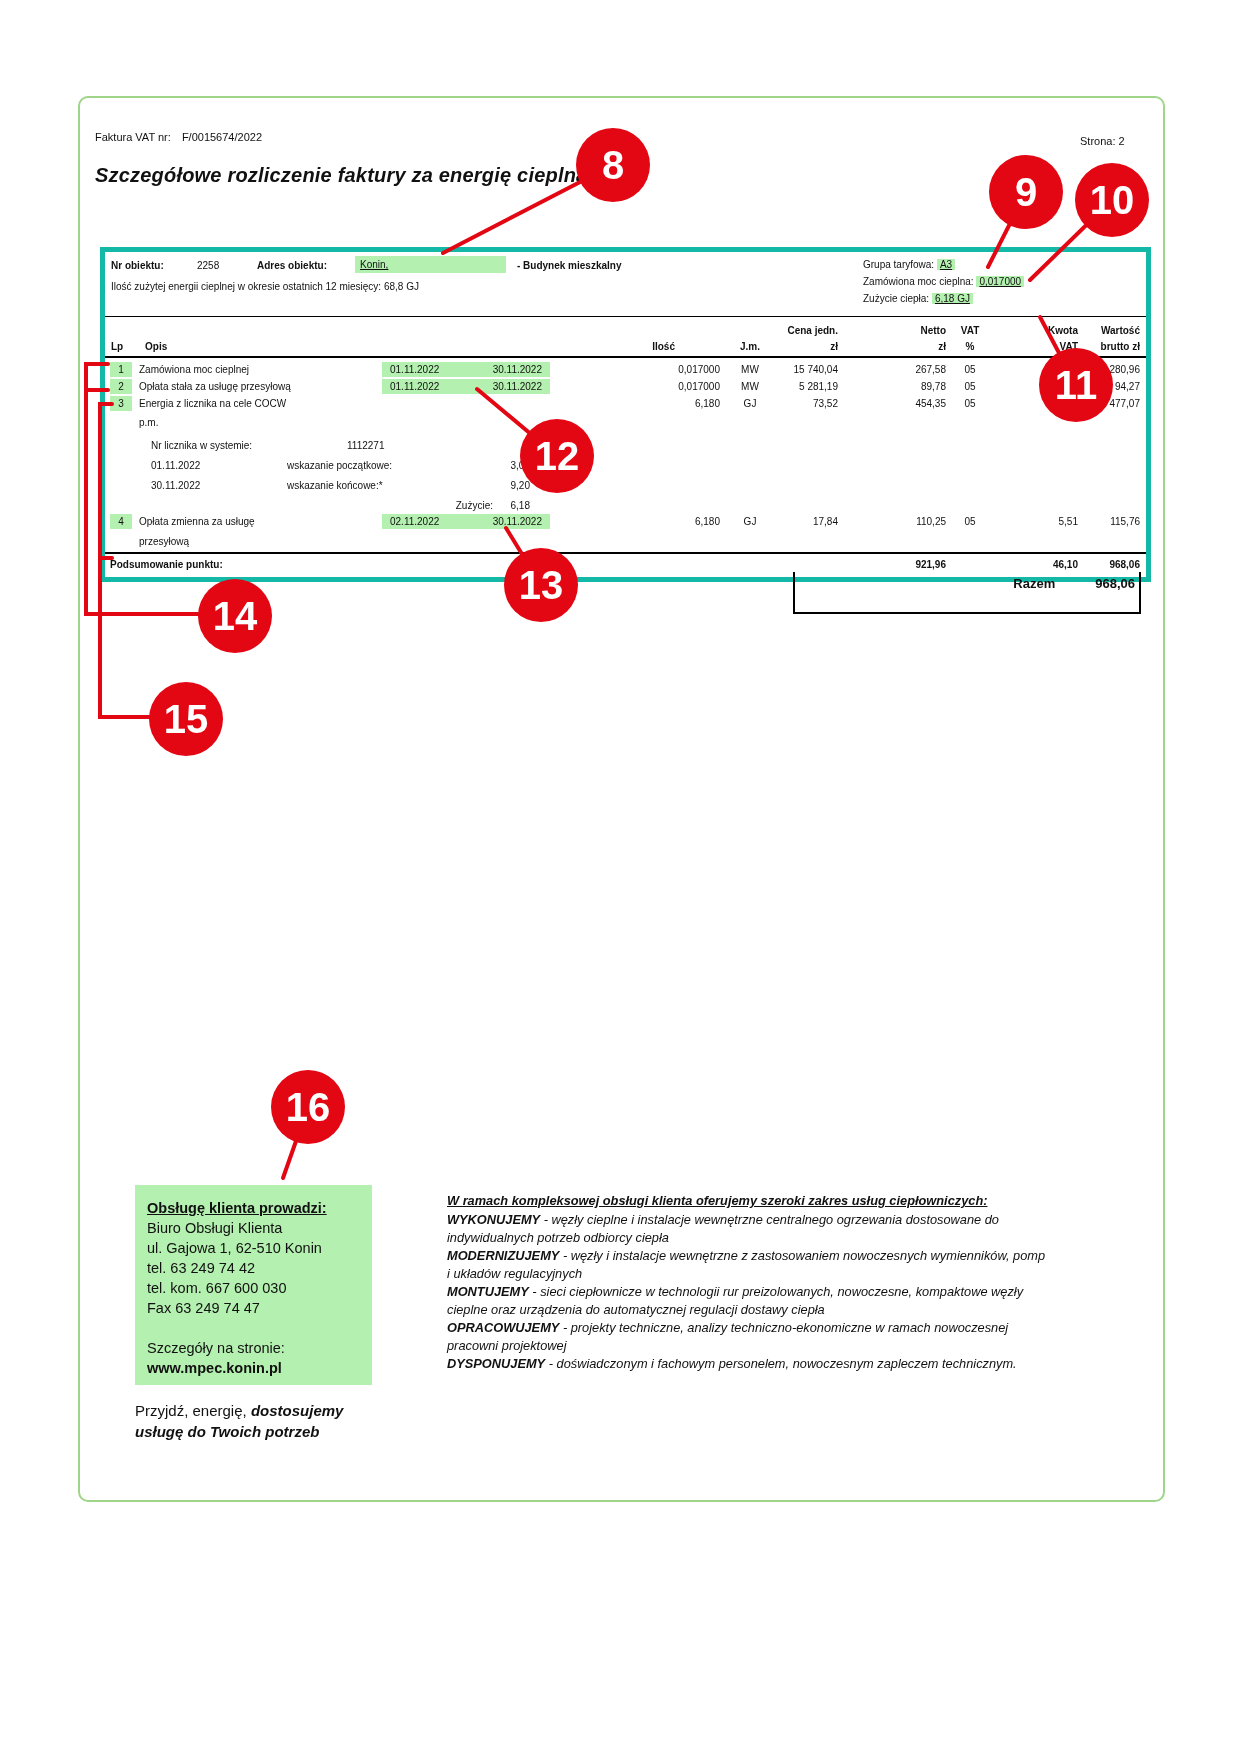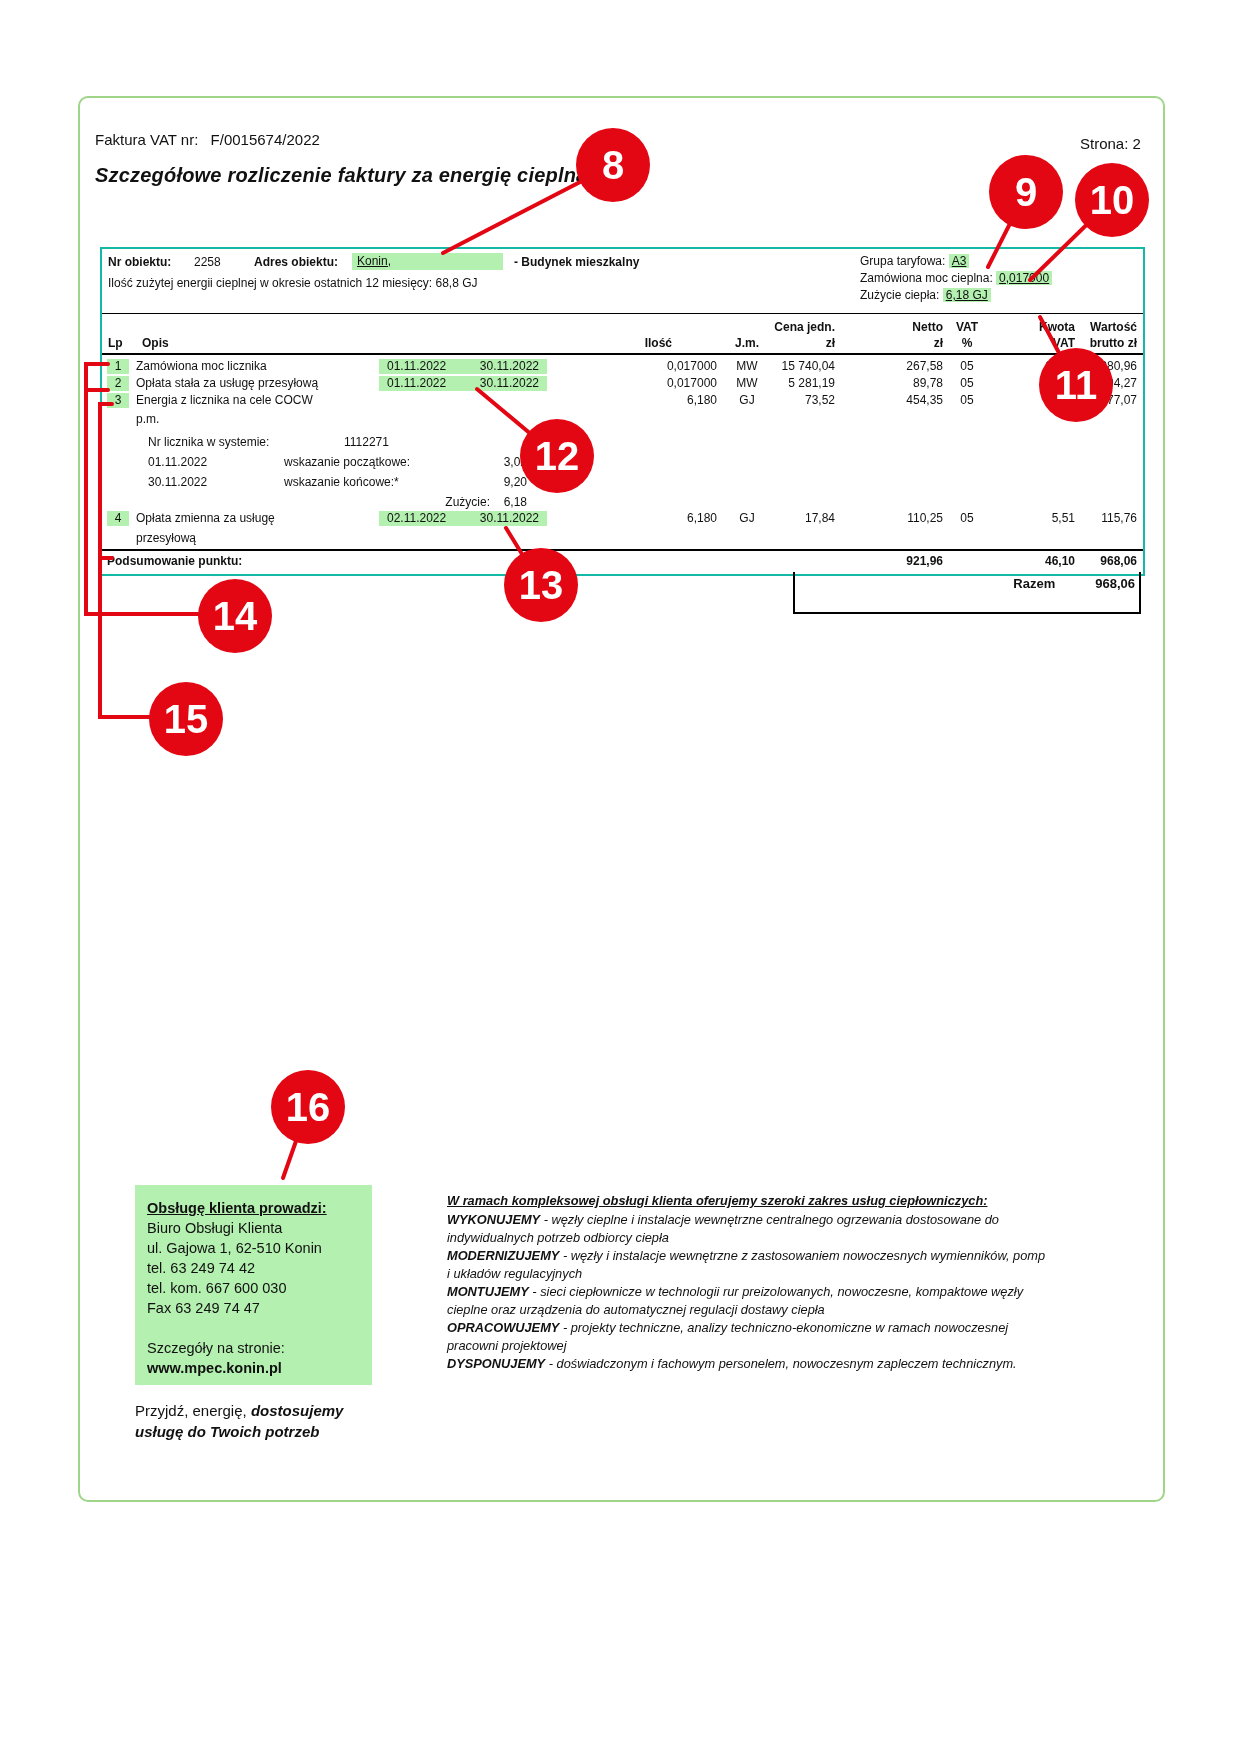--- a/index.html
+++ b/index.html
@@ -8,25 +8,25 @@
     --frame_green:#9fd589;
   }
   html,body{margin:0;padding:0;background:#fff;}
   .page{position:relative;width:1240px;height:1754px;background:#fff;
         font-family:"Liberation Sans",sans-serif;color:#111;overflow:hidden;}
   .frame{position:absolute;left:78px;top:96px;width:1083px;height:1402px;
          border:2px solid var(--frame_green);border-radius:10px;}
   .abs{position:absolute;}
   .b{font-weight:bold;}
   .hl{background:var(--highlight);text-decoration:underline;}
-  .topline{font-size:15px;}
+  .topline{font-size:11px;}
   .title{font-size:20px;font-style:italic;font-weight:600;letter-spacing:.2px;}
   
   .itable{position:absolute;left:100px;top:247px;width:1041px;height:325px;
-          border:2px solid #14b8a6;font-size:12px;line-height:15px;}
+          border:5px solid #14b8a6;font-size:10px;line-height:15px;}
   .itable .abs{white-space:nowrap;}
   .hline{position:absolute;left:0;right:0;background:#000;}
   .trow{position:absolute;left:0;right:0;height:17px;}
   .lpbox{position:absolute;left:5px;width:22px;text-align:center;background:var(--highlight);}
   .opis{position:absolute;left:34px;}
   .dates{position:absolute;left:277px;width:152px;background:var(--highlight);
          display:flex;justify-content:space-between;padding:0 8px;}
   .ilosc{position:absolute;left:447px;width:168px;text-align:right;}
   .jm{position:absolute;left:595px;width:100px;text-align:center;}
   .cena{position:absolute;left:633px;width:100px;text-align:right;}
@@ -109,21 +109,21 @@
     <span class="abs chead cena" style="top:87px;">zł</span>
     <span class="abs chead netto" style="top:87px;">zł</span>
     <span class="abs chead vat" style="top:87px;">%</span>
     <span class="abs chead kwota" style="top:87px;">VAT</span>
     <span class="abs chead brutto" style="top:87px;">brutto zł</span>
 
     <div class="hline" style="top:104px;height:2px;"></div>
 
     <div class="trow" style="top:110px;">
       <span class="lpbox">1</span>
-      <span class="opis">Zamówiona moc licznika</span>
+      <span class="opis">Zamówiona moc cieplnej</span>
       <span class="dates">
         <span>01.11.2022</span>
         <span>30.11.2022</span>
       </span>
       <span class="ilosc">0,017000</span>
       <span class="jm">MW</span>
       <span class="cena">15 740,04</span>
       <span class="netto">267,58</span>
       <span class="vat">05</span>
       <span class="kwota">13,38</span>

